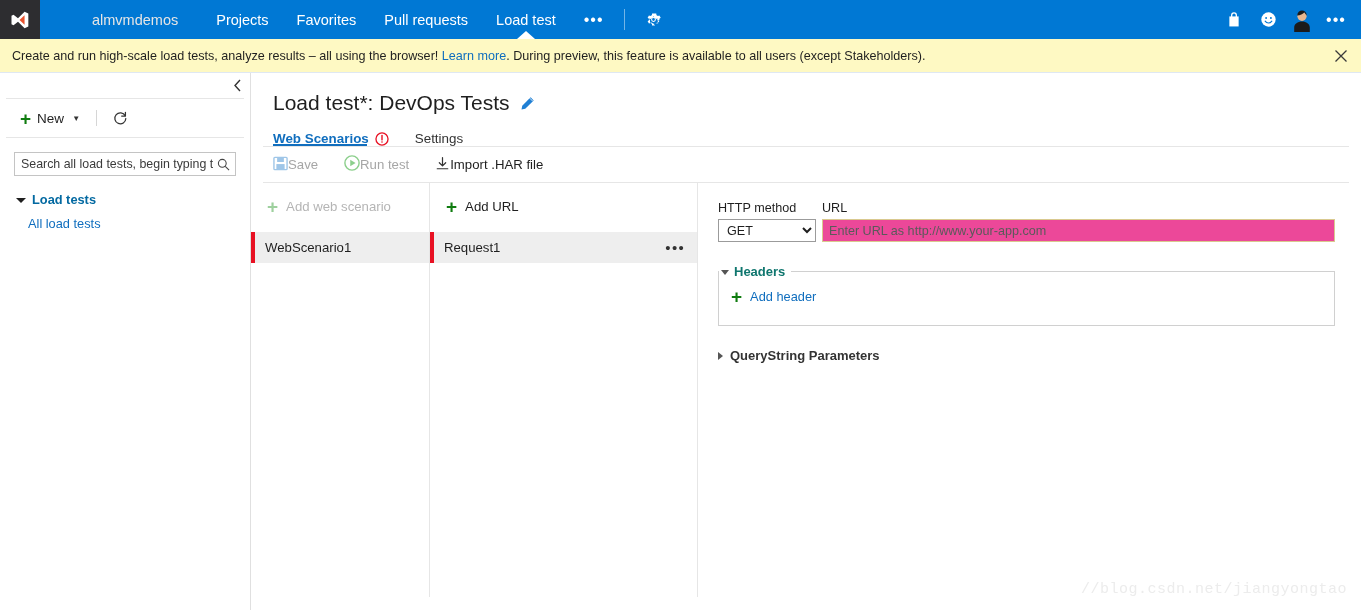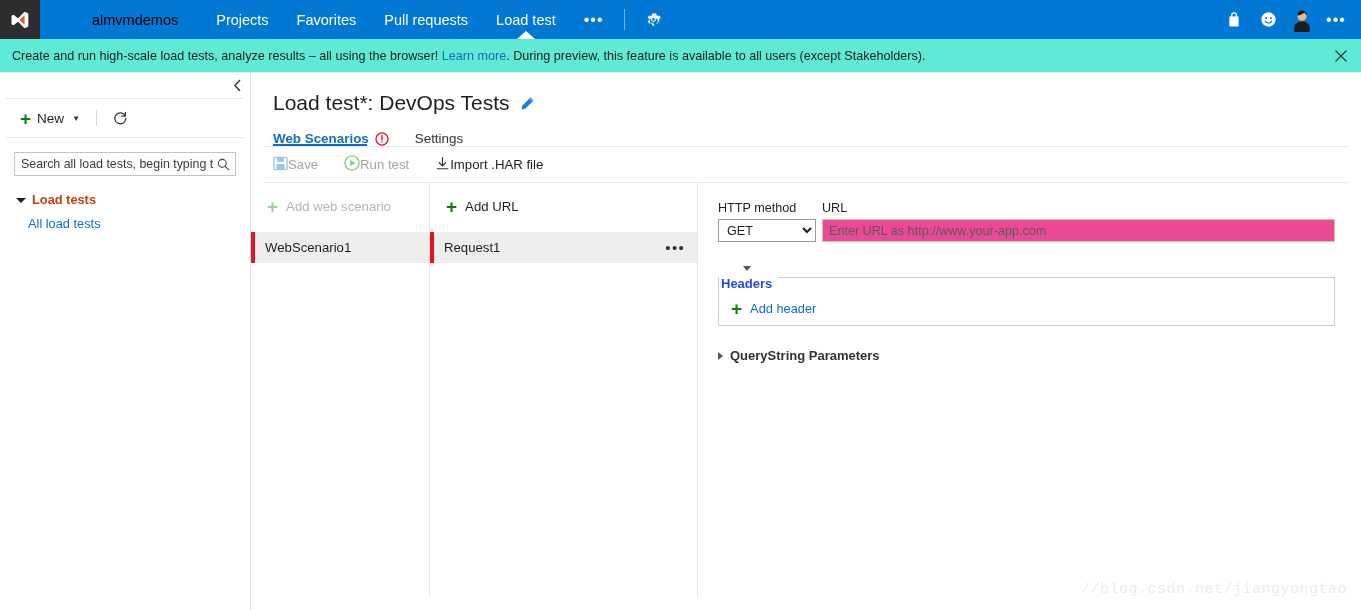--- a/index.html
+++ b/index.html
@@ -17,21 +17,21 @@
     position: absolute; left:0; top:0; width:1361px; height:39px;
     background:#0078d4; display:flex; align-items:stretch;
   }
   .logo-box {
     width:40px; height:39px; background:#2d2d30;
     display:flex; align-items:center; justify-content:center; flex:0 0 40px;
   }
   .logo-mark { width:20px; height:20px; display:block; }
   .org-name {
     display:flex; align-items:center; padding:0 24px 0 52px;
-    color:#000000; font-size:14.5px; white-space:nowrap;
+    color:#e5e5e5; font-size:14.5px; white-space:nowrap;
   }
   .nav-items { display:flex; align-items:stretch; }
   .nav-item {
     position:relative; display:flex; align-items:center; padding:0 14px;
     color:#fff; font-size:14.5px; white-space:nowrap; cursor:pointer;
   }
   .nav-item.active::after {
     content:""; position:absolute; left:50%; bottom:0; transform:translateX(-50%);
     width:0;height:0; border-left:9px solid transparent; border-right:9px solid transparent;
     border-bottom:8px solid #ffffff;
@@ -48,21 +48,21 @@
   .top-right { display:flex; align-items:center; padding-right:8px; }
   .top-icon {
     width:34px; height:39px; display:flex; align-items:center; justify-content:center;
     cursor:pointer;
   }
   .avatar-ic { width:26px; height:26px; }
 
   
   .banner {
     position:absolute; left:0; top:39px; width:1361px; height:34px;
-    background:#5eead4; border-bottom:1px solid #dfe8f2;
+    background:#fef9c3; border-bottom:1px solid #dfe8f2;
     display:flex; align-items:center;
   }
   .banner-text {
     padding-left:12px; font-size:12.6px; color:#1f1f1f; white-space:nowrap;
   }
   .banner-text a { color:#106ebe; text-decoration:none; }
   .banner-close {
     position:absolute; right:6px; top:50%; transform:translateY(-50%);
     width:28px; height:28px; display:flex; align-items:center; justify-content:center;
     cursor:pointer; color:#444;
@@ -95,21 +95,21 @@
   }
   .sb-search input {
     flex:1; border:none; outline:none; font-size:12.4px; color:#1f1f1f;
     padding:0 4px 0 6px; font-family:"Liberation Sans", sans-serif;
     background:transparent; min-width:0;
   }
   .sb-search input::placeholder { color:#3b3b3b; }
   .sb-search .mag { padding:0 5px 0 0; display:flex; align-items:center; cursor:pointer; }
   .sb-group {
     margin-top:16px; padding-left:16px; font-size:12.8px; font-weight:bold;
-    color:#c2410c; display:flex; align-items:center; gap:6px; cursor:pointer;
+    color:#0369a1; display:flex; align-items:center; gap:6px; cursor:pointer;
   }
   .tri-dn { width:0;height:0; border-left:5px solid transparent; border-right:5px solid transparent; border-top:5px solid #1f1f1f; margin-top:2px;}
   .sb-link {
     margin-top:9px; padding-left:28px; font-size:12.8px; color:#106ebe; cursor:pointer;
   }
 
   
   .main { position:absolute; left:251px; top:73px; width:1110px; height:537px; background:#fff; }
   .pg-title {
     padding:18px 0 0 22px; font-size:21px; color:#1f1f1f; font-weight:400;
@@ -174,22 +174,22 @@
     flex:1; margin-left:6px; height:23px; border:1px solid #d9c98f;
     background:#ec4899; font-size:12.6px; color:#3b3b3b; padding-left:6px;
     outline:none; font-family:"Liberation Sans", sans-serif;
   }
   input.url::placeholder { color:#5a5a5a; }
 
   fieldset.headers {
     margin:22px 0 0 0; border:1px solid #d0d0d0; padding:0 0 16px 0; height:62px;
   }
   fieldset.headers legend {
-    font-size:13px; font-weight:bold; color:#1d4ed8; padding:0 6px 0 2px;
-    display:flex; align-items:center; gap:5px;flex-direction:column;
+    font-size:13px; font-weight:bold; color:#0f766e; padding:0 6px 0 2px;
+    display:flex; align-items:center; gap:5px;
   }
   .add-header {
     display:flex; align-items:center; gap:8px; padding:8px 0 0 12px;
     font-size:12.8px; color:#106ebe; cursor:pointer;
   }
   .qs-section {
     margin-top:22px; display:flex; align-items:center; gap:7px;
     font-size:13px; font-weight:bold; color:#333; cursor:pointer;
   }
   .tri-rt { width:0;height:0; border-top:4.5px solid transparent; border-bottom:4.5px solid transparent; border-left:5px solid #555;}

